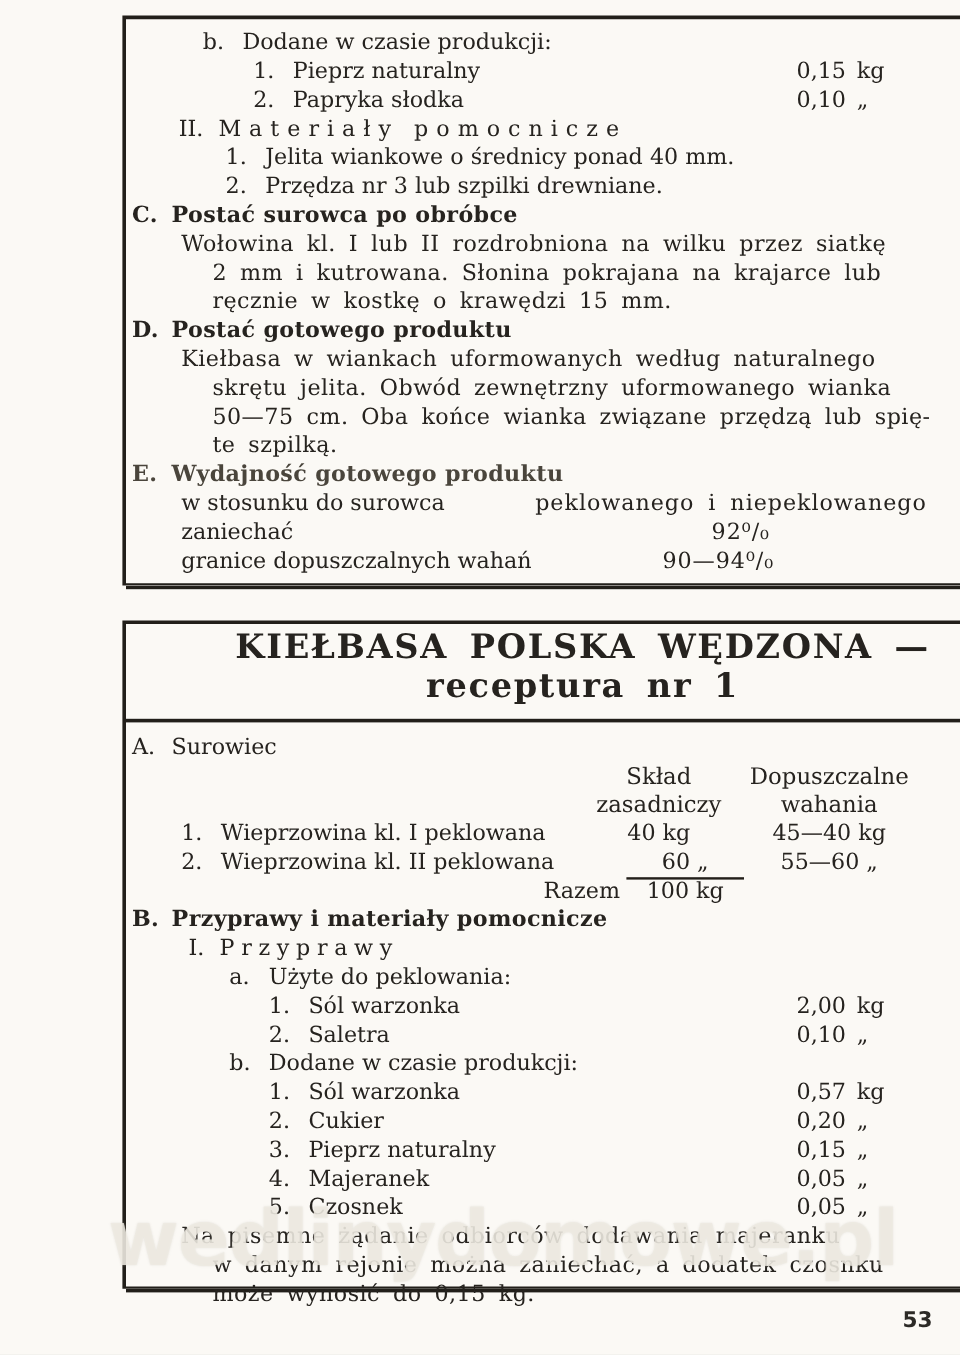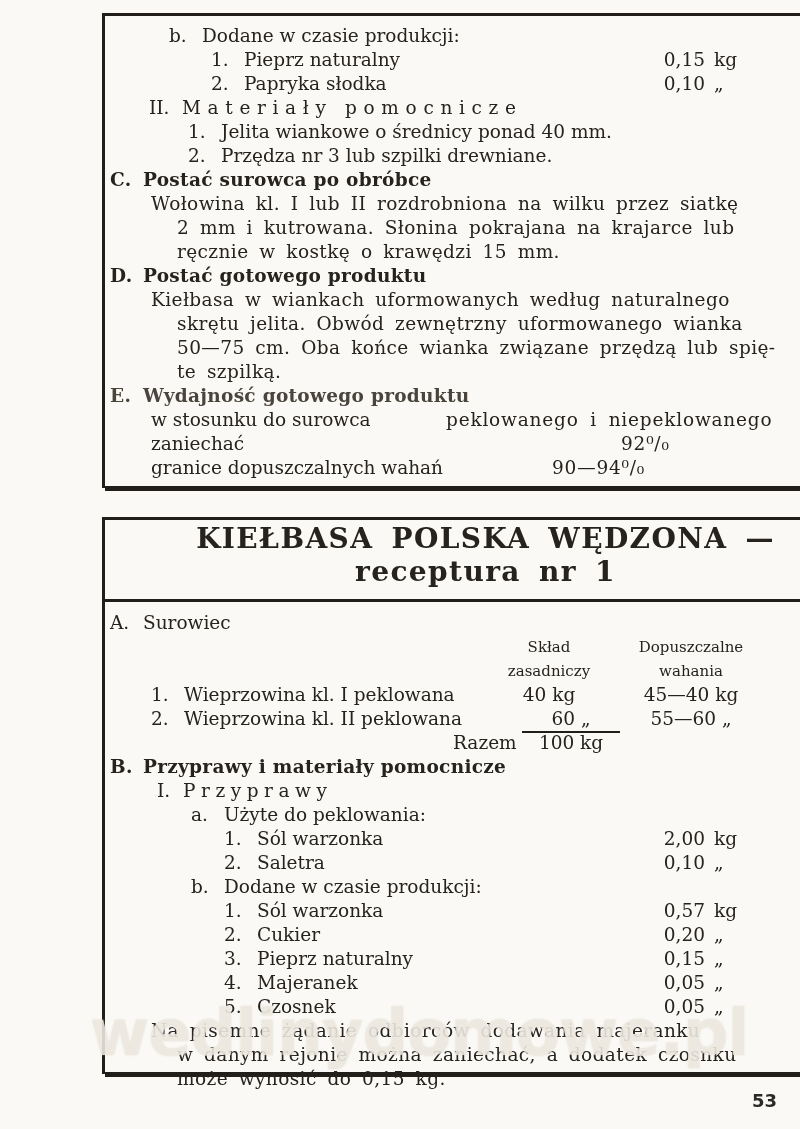--- a/index.html
+++ b/index.html
@@ -43,33 +43,33 @@
   .val .vnum  { display:inline-block; width:44px; text-align:right; }
   .val .vunit { display:inline-block; margin-left:9px; }
 
   
   .sperr  { letter-spacing:0.36em; }
   .sperr2 { letter-spacing:0.30em; }
 
   
   .er  { position:absolute; top:0; word-spacing:5px; letter-spacing:0.8px; }
   .er1 { left:341px; }
-  .er2 { left:488px;margin-left:28px; }
+  .er2 { left:488px; }
   .er3 { left:447px; }
 
   
   .title {
     font-weight:bold; text-align:center; font-size:28px;
     letter-spacing:1.4px; word-spacing:7px;
     padding:2px 0 11px; border-bottom:3px solid #221f1a;
   }
 
   
   .head-row { position:relative; height:48px; }
-  .hc  { position:absolute; top:0; text-align:center; line-height:24px; font-size:15px; }
+  .hc  { position:absolute; top:0; text-align:center; line-height:24px; font-size:19px; }
   .hc1 { left:384px; width:120px; }
   .hc2 { left:506px; width:160px; }
   .c1  { position:absolute; left:384px; width:120px; text-align:center; top:0; }
   .c1b { position:absolute; left:410px; width:112px; text-align:center; top:0; }
   .c2  { position:absolute; left:506px; width:160px; text-align:center; top:0; }
   .sum { display:inline-block; min-width:98px; text-align:center; border-bottom:2px solid #221f1a; }
   .razem { position:absolute; left:348px; top:0; }
 
   .watermark {
     position:absolute; left:90px; top:996px; z-index:10;

